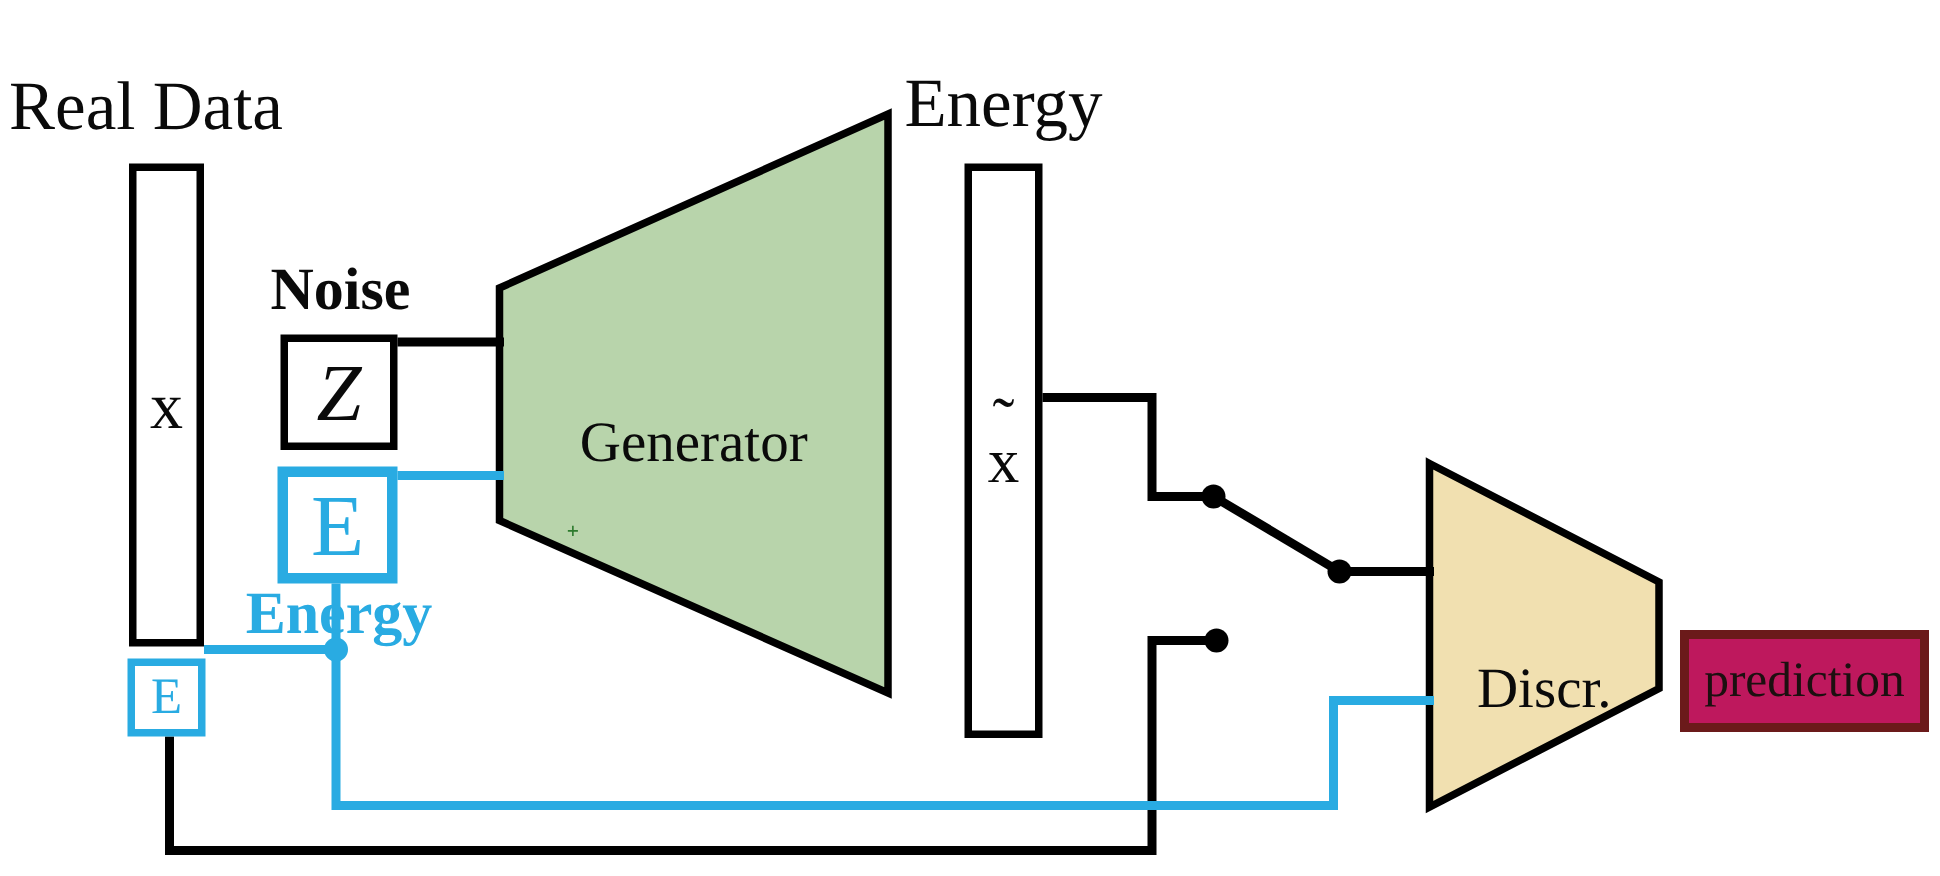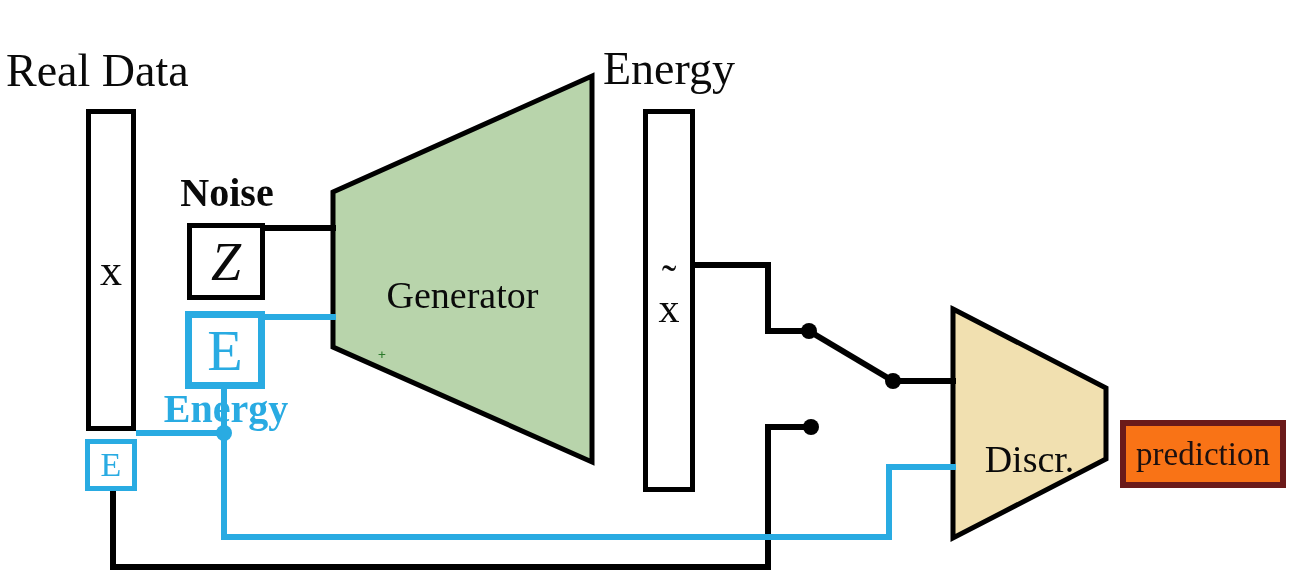--- a/index.html
+++ b/index.html
@@ -26,21 +26,21 @@
 
   .x-rect{left:86px;top:77px;width:50px;height:322px;border:5px solid var(--line_black,#000);background:#fff;}
   .x-rect .glyph{font-size:44px;}
   .z-box{left:187px;top:191px;width:78px;height:77px;border:5px solid var(--line_black,#000);background:#fff;}
   .z-box .glyph{font-size:54px;font-style:italic;}
   .e-top-box{left:185px;top:279px;width:80px;height:78px;border:7px solid var(--accent_cyan,#29ABE2);background:#fff;}
   .e-top-box .glyph{font-size:58px;color:var(--accent_cyan,#29ABE2);}
   .e-bottom-box{left:85px;top:407px;width:52px;height:52px;border:5px solid var(--accent_cyan,#29ABE2);background:#fff;}
   .e-bottom-box .glyph{font-size:34px;color:var(--accent_cyan,#29ABE2);}
   .output-rect{left:643px;top:77px;width:52px;height:383px;border:5px solid var(--line_black,#000);background:#fff;flex-direction:column;}
-  .prediction-box{left:1120px;top:388px;width:166px;height:68px;border:6px solid var(--prediction_border,#6B1A1A);background:#f97316;}
+  .prediction-box{left:1120px;top:388px;width:166px;height:68px;border:6px solid var(--prediction_border,#6B1A1A);background:#be185d;}
   .prediction-box .glyph{font-size:33px;color:#1c1010;}
 
   .xtilde{display:flex;flex-direction:column;align-items:center;}
   .xtilde .mark{font-size:44px;line-height:10px;height:14px;}
   .xtilde .base{font-size:42px;line-height:36px;}
 
   .artifact{left:378px;top:317px;width:12px;height:12px;color:var(--artifact_green,#2c7a2c);
     font-size:13px;line-height:12px;font-family:"DejaVu Sans Mono",monospace;z-index:3;}
 </style>
 </head>

